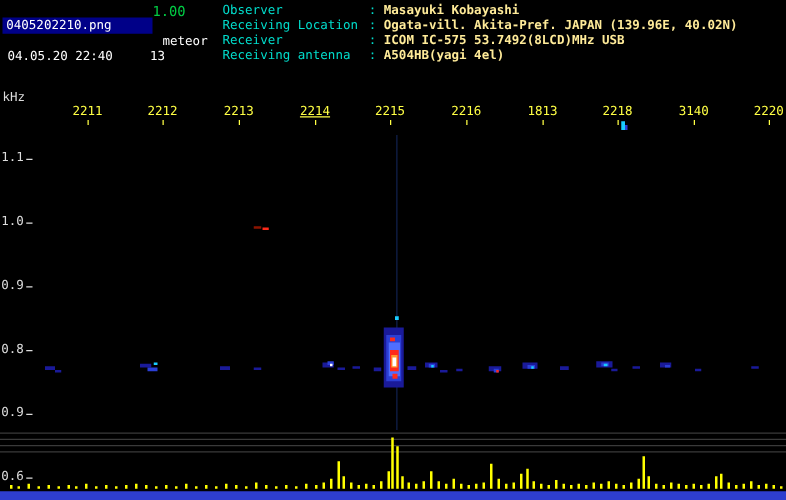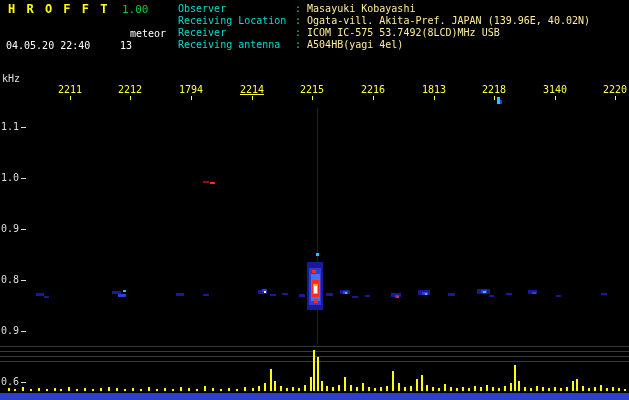--- a/index.html
+++ b/index.html
@@ -21,53 +21,53 @@
     position:absolute;left:2px;top:14px;width:120px;height:13px;
     background:var(--filename-bg);color:var(--white);font-size:10px;line-height:13px;padding-left:3px;box-sizing:border-box;
   }
   .mode-label{position:absolute;left:130px;top:28px;color:var(--white);font-size:10px;}
   .datetime{position:absolute;left:6px;top:40px;color:var(--white);font-size:10px;}
   .meteor-count{position:absolute;left:120px;top:40px;color:var(--white);font-size:10px;}
   .info{position:absolute;left:178px;top:3px;font-size:10px;line-height:12px;white-space:pre;}
   .info-row{height:12px;}
   .info-label{display:inline-block;width:117px;color:var(--label-cyan);}
   .info-colon{color:var(--label-cyan);}
-  .info-value{color:var(--value-yellow);}
+  .info-value{color:var(--value-yellow);font-weight:bold;}
   
   .khz-label{position:absolute;left:2px;top:73px;color:var(--axis-white);font-size:10px;}
   .time-label{position:absolute;top:84px;transform:translateX(-50%);color:var(--axis-yellow);font-size:10px;}
   .time-tick{position:absolute;top:96px;width:1px;height:4px;background:var(--axis-yellow);}
   .freq-label{position:absolute;left:0;width:19px;text-align:right;color:var(--axis-white);font-size:10px;}
   .freq-tick{position:absolute;left:21px;width:5px;height:1px;background:var(--axis-white);}
   
   .echo{position:absolute;}
   
   .grid-line{position:absolute;left:0;width:629px;height:1px;background:var(--grid-gray);}
   .lvl-bar{position:absolute;background:var(--bar-yellow);}
   .bottom-strip{position:absolute;left:0;top:393px;width:629px;height:7px;background:var(--bottom-blue);}
 </style>
 </head>
 <body>
 
 <div class="screen">
 
-  <span class="app-title">H R O F F T</span>
   <span class="app-version">1.00</span>
+  <div class="filename-badge">0405202210.png</div>
   <span class="mode-label">meteor</span>
   <span class="datetime">04.05.20 22:40</span>
   <span class="meteor-count">13</span>
   <div class="info" id="info-rows"><div class="info-row"><span class="info-label">Observer</span><span class="info-colon">: </span><span class="info-value">Masayuki Kobayashi</span></div><div class="info-row"><span class="info-label">Receiving Location</span><span class="info-colon">: </span><span class="info-value">Ogata-vill. Akita-Pref. JAPAN (139.96E, 40.02N)</span></div><div class="info-row"><span class="info-label">Receiver</span><span class="info-colon">: </span><span class="info-value">ICOM IC-575 53.7492(8LCD)MHz USB</span></div><div class="info-row"><span class="info-label">Receiving antenna</span><span class="info-colon">: </span><span class="info-value">A504HB(yagi 4el)</span></div></div>
 
   <span class="khz-label">kHz</span>
   <div class="layer" id="x-labels">
       <div class="time-label" style="left: 70px;">2211</div>
       <div class="time-tick" style="left: 70px;"></div>
       <div class="time-label" style="left: 130px;">2212</div>
       <div class="time-tick" style="left: 130px;"></div>
-      <div class="time-label" style="left: 191px;">1794</div>
+      <div class="time-label" style="left: 191px;">2213</div>
       <div class="time-tick" style="left: 191px;"></div>
       <div class="time-label" style="left: 252px; text-decoration: underline;">2214</div>
       <div class="time-tick" style="left: 252px;"></div>
       <div class="time-label" style="left: 312px;">2215</div>
       <div class="time-tick" style="left: 312px;"></div>
       <div class="time-label" style="left: 373px;">2216</div>
       <div class="time-tick" style="left: 373px;"></div>
       <div class="time-label" style="left: 434px;">1813</div>
       <div class="time-tick" style="left: 434px;"></div>
       <div class="time-label" style="left: 494px;">2218</div>

